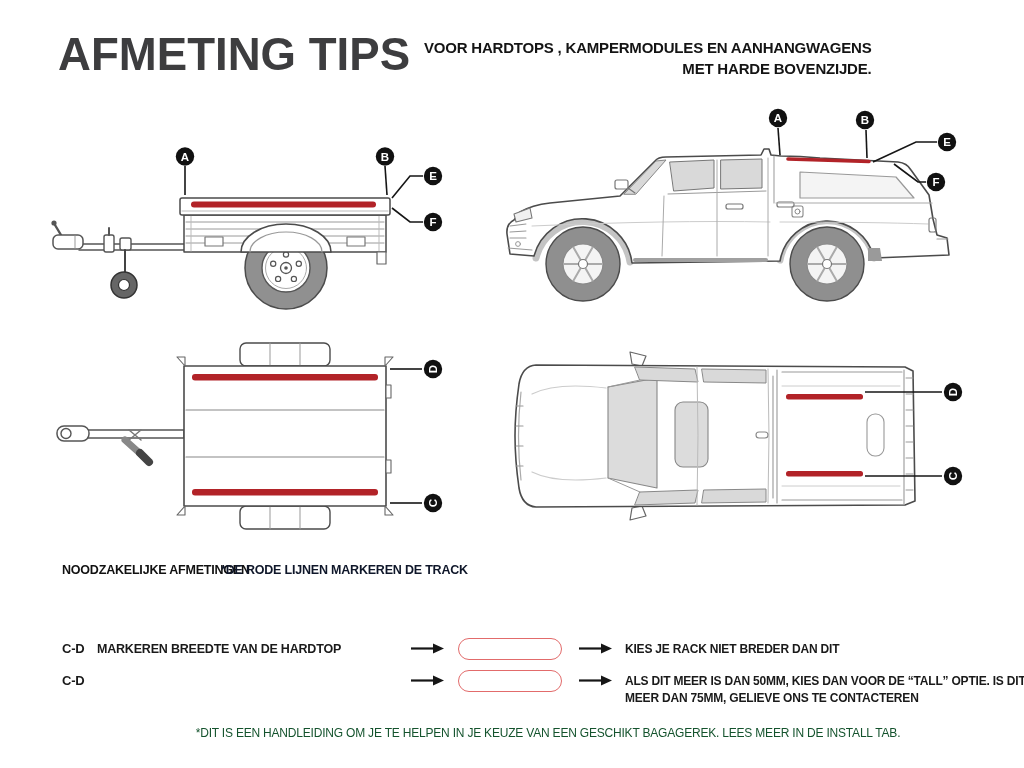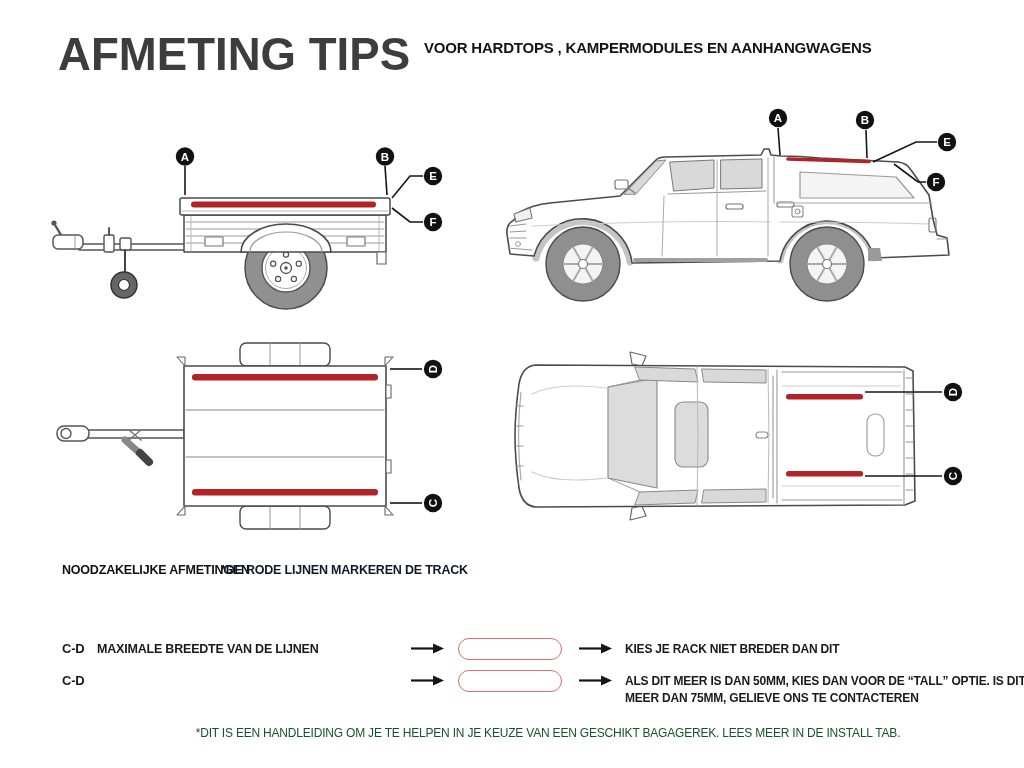--- a/index.html
+++ b/index.html
@@ -29,20 +29,21 @@
   svg text.lbl{font-family:"Liberation Sans",sans-serif;font-size:11.5px;font-weight:bold;fill:#fff;}
 </style>
 </head>
 <body>
 
 <div class="canvas">
 
   <div class="title">AFMETING TIPS</div>
   <div class="subtitle">
     <div>VOOR HARDTOPS , KAMPERMODULES EN AANHANGWAGENS</div>
+    <div>MET HARDE BOVENZIJDE.</div>
   </div>
 
   <div class="svgbox" style="left:45px;top:128px;">
   <svg width="420" height="190" viewBox="0 0 420 190">
     <g fill="none" stroke-linecap="round" stroke-linejoin="round">
 
       <path d="M34,116 L139,116 M34,122 L139,122" stroke="#555" stroke-width="1.5"></path>
       <path d="M16,107 L10,97" stroke="#555" stroke-width="2.4"></path>
       <circle cx="9" cy="95" r="2.6" fill="#555" stroke="none"></circle>
       <rect x="8" y="107" width="30" height="14" rx="5" fill="#fff" stroke="#555" stroke-width="1.5"></rect>
@@ -243,21 +244,21 @@
     </g>
   </svg>
   </div>
 
   <div class="legend-heading">NOODZAKELIJKE AFMETINGEN</div>
   <div class="legend-note">*DE RODE LIJNEN MARKEREN DE TRACK</div>
 
 
   <div class="row" style="top:637px;">
     <div class="key">C-D</div>
-    <div class="desc">MAXIMALE BREEDTE VAN DE LIJNEN</div>
+    <div class="desc">MARKEREN BREEDTE VAN DE HARDTOP</div>
     <svg class="arrow1" width="33" height="11" viewBox="0 0 33 11">
         <line x1="0" y1="5.5" x2="22" y2="5.5" stroke="#161616" stroke-width="2.2"></line>
         <polygon points="22,0.5 33,5.5 22,10.5" fill="#161616"></polygon>
       </svg>
     <div class="oval"></div>
     <svg class="arrow2" width="33" height="11" viewBox="0 0 33 11">
         <line x1="0" y1="5.5" x2="22" y2="5.5" stroke="#161616" stroke-width="2.2"></line>
         <polygon points="22,0.5 33,5.5 22,10.5" fill="#161616"></polygon>
       </svg>
     <div class="result">KIES JE RACK NIET BREDER DAN DIT</div>

